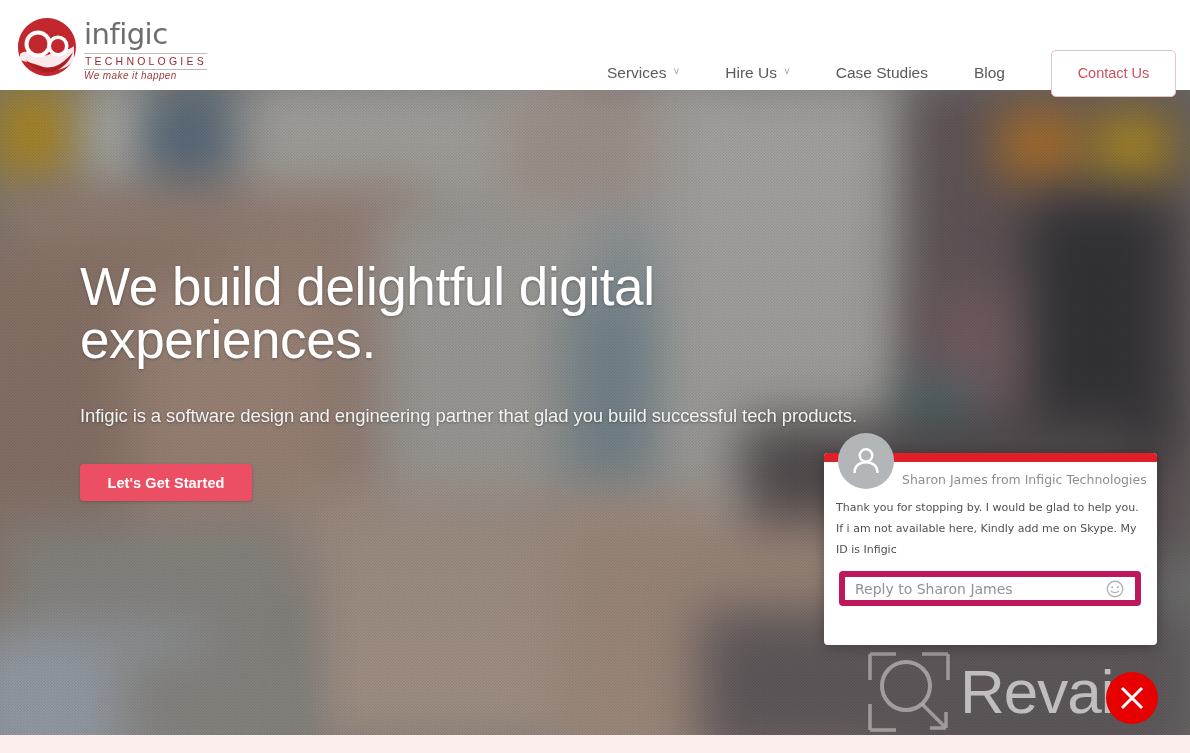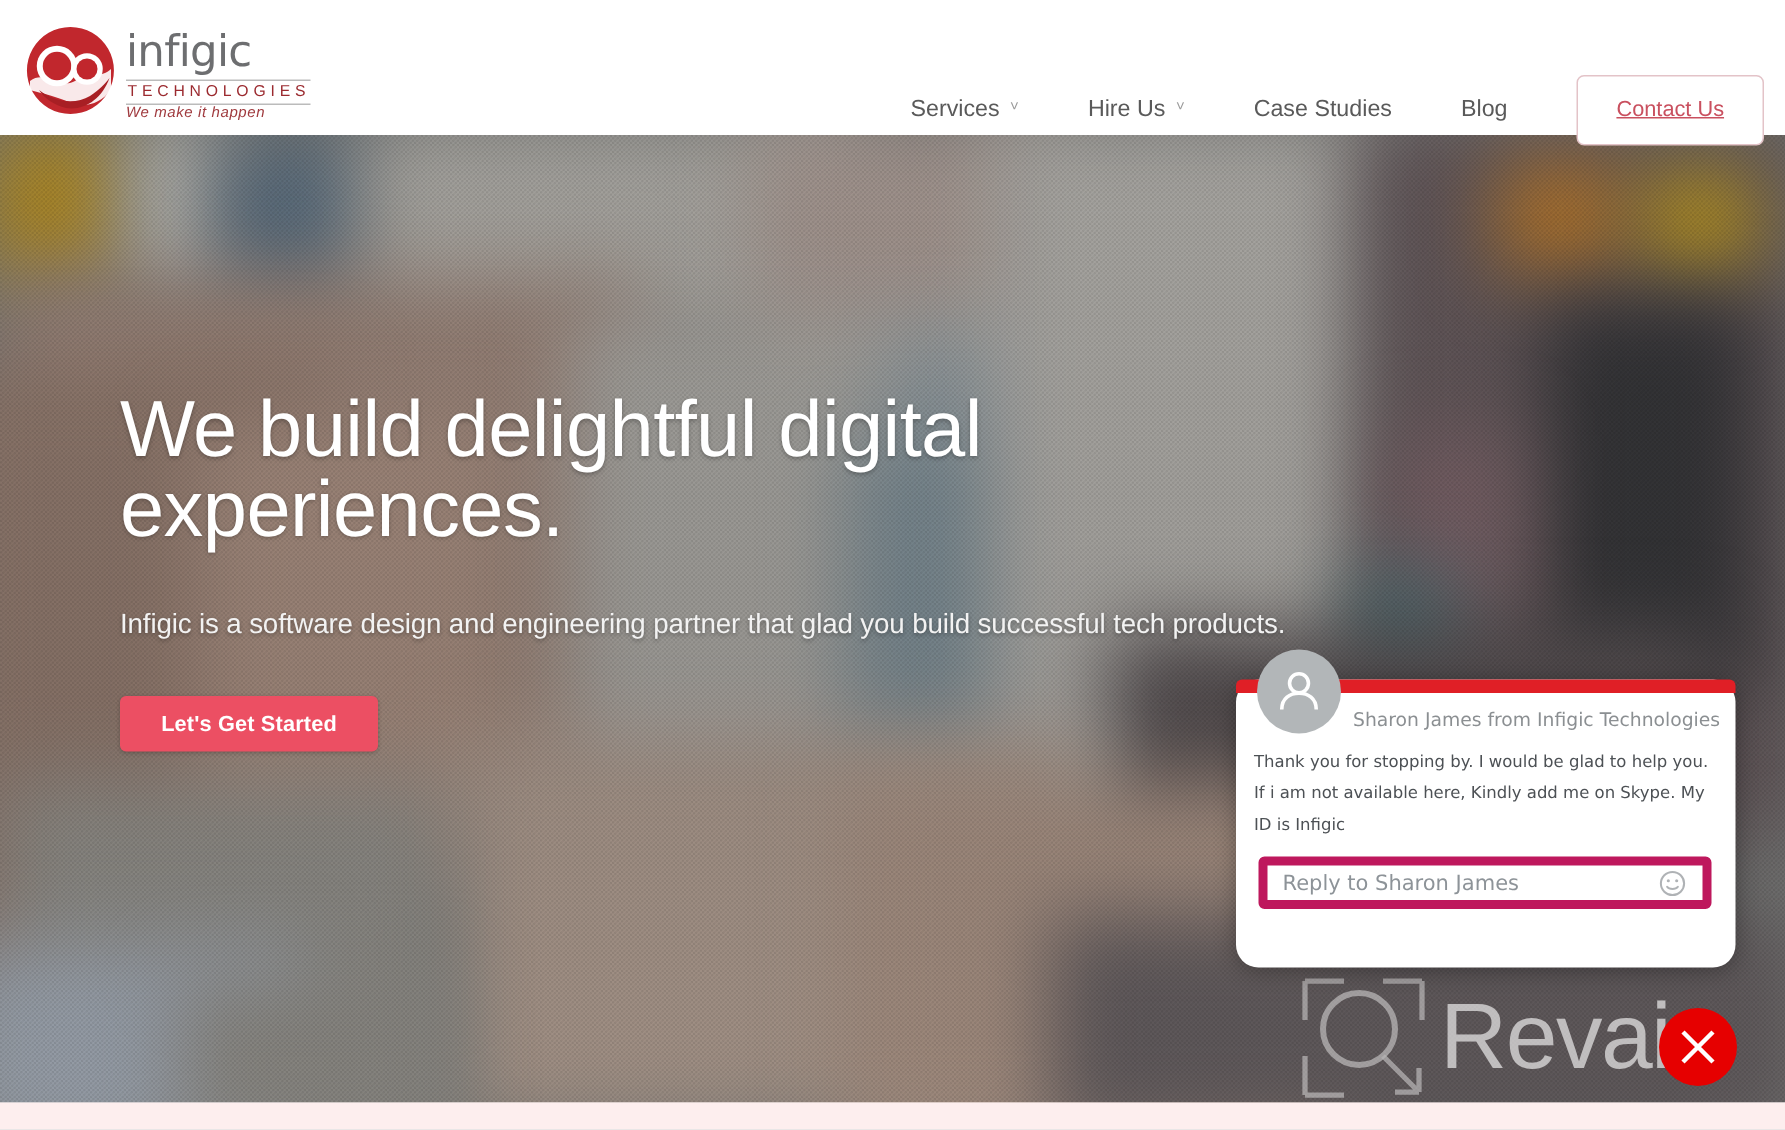--- a/index.html
+++ b/index.html
@@ -40,21 +40,21 @@
     display:flex; align-items:center; cursor:pointer; white-space:nowrap;
   }
   .nav-item .chev {
     margin-left:7px; font-size:10px; color:#9a9a9a; line-height:1;
     transform:translateY(-1px);
   }
   #contact-btn {
     margin-right:14px; width:125px; height:47px;
     border:1px solid #e3c3c8; border-radius:5px;
     display:flex; align-items:center; justify-content:center;
-    color:#c9505f; font-size:14.5px; cursor:pointer; background:#fff;text-decoration:underline;
+    color:#c9505f; font-size:14.5px; cursor:pointer; background:#fff;
   }
 
   
   #hero {
     position:absolute; left:0; top:90px; width:1190px; height:645px;
     overflow:hidden; background:#8b8e8c;
   }
   #hero-photo { position:absolute; inset:0; }
   .blob { position:absolute; filter:blur(26px); }
   #hero-scrim {
@@ -103,21 +103,21 @@
   }
   #close-btn {
     position:absolute; left:1106px; top:672px; width:52px; height:52px;
     border-radius:50%; background:#e60000; z-index:30; cursor:pointer;
     display:flex; align-items:center; justify-content:center;
   }
 
   
   #chat-widget {
     position:absolute; left:824px; top:453px; width:333px; height:192px;
-    background:#fff; border-radius:15px; z-index:35;
+    background:#fff; border-radius:4px; z-index:35;
     box-shadow:0 2px 14px rgba(0,0,0,.30); overflow:visible;
   }
   #chat-topbar {
     position:absolute; left:0; top:0; width:333px; height:9px;
     background:#e01f26; border-radius:4px 4px 0 0;
   }
   #chat-avatar {
     position:absolute; left:14px; top:-20px; width:56px; height:56px;
     border-radius:50%; background:#b2b6b8; z-index:3;
     display:flex; align-items:center; justify-content:center;

